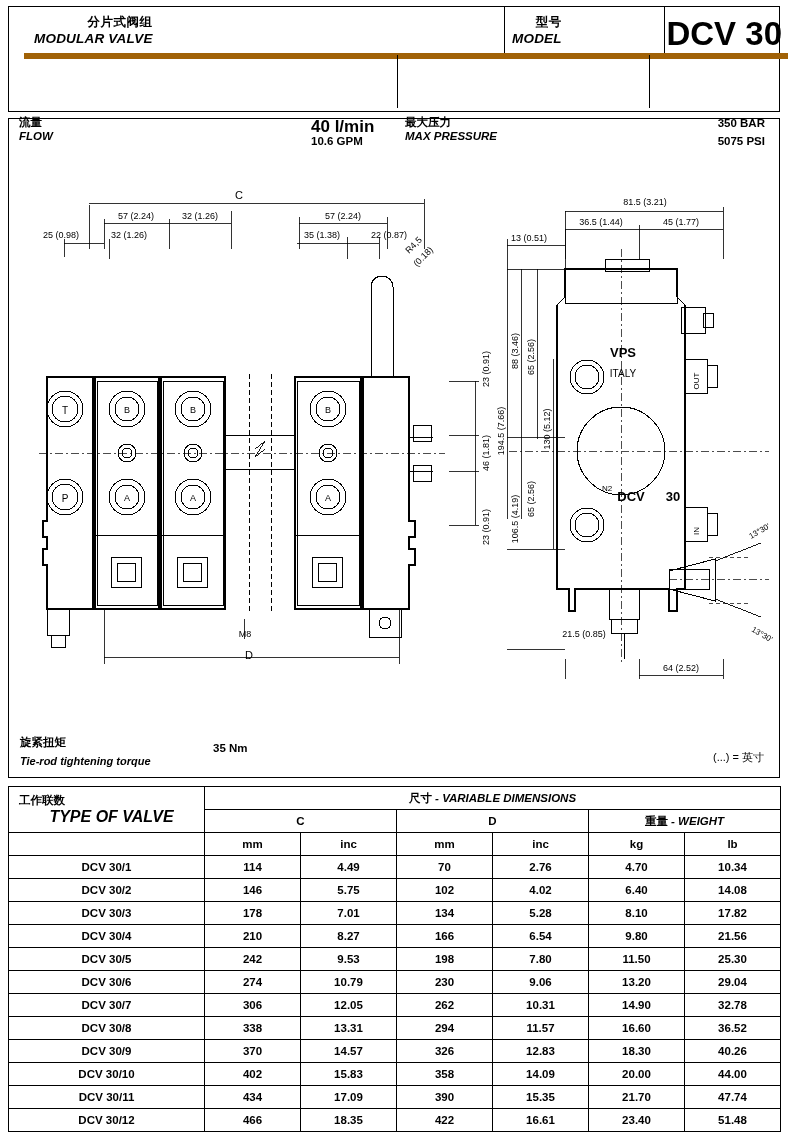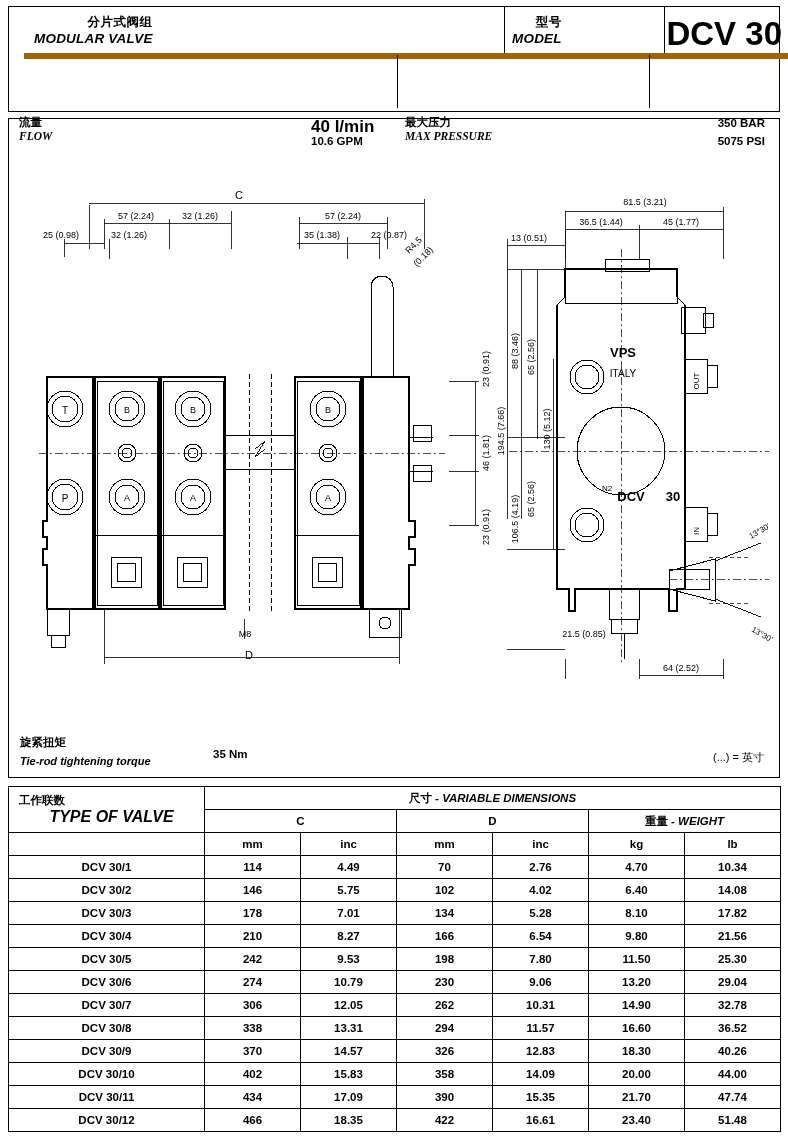--- a/index.html
+++ b/index.html
@@ -17,21 +17,21 @@
     position:absolute;left:8px;top:6px;width:772px;height:106px;
     border:1px solid #000;box-sizing:border-box;
   }
   .hdr-row1{position:absolute;left:15px;top:0;width:100%;height:52px;border-bottom:6px solid #a16207;box-sizing:border-box;text-align:right;}
   .hdr-row2{position:absolute;left:0;top:48px;width:100%;height:53px;box-sizing:border-box;}
   .vline{position:absolute;top:0;bottom:0;width:1px;background:#000;}
 
   .cn{font-size:12.5px;font-weight:bold;letter-spacing:.5px;}
   .en{font-size:13.5px;font-weight:bold;font-style:italic;letter-spacing:.2px;}
   .cn-s{font-size:11.5px;font-weight:bold;}
-  .en-s{font-size:11.5px;font-weight:bold;font-style:italic;font-family:Liberation Serif, serif;}
+  .en-s{font-size:11.5px;font-weight:bold;font-style:italic;}
 
   .h-modular{position:absolute;left:10px;top:7px;}
   .h-model{position:absolute;left:488px;top:7px;}
   .h-dcv{position:absolute;right:12px;top:8px;font-size:33px;font-weight:bold;letter-spacing:0px;}
   .h-flow{position:absolute;left:10px;top:60px;}
   .h-maxp{position:absolute;left:396px;top:60px;}
   .h-40{position:absolute;left:302px;top:62px;font-size:17px;font-weight:bold;}
   .h-106{position:absolute;left:302px;top:80px;font-size:11.5px;font-weight:bold;}
   .h-350{position:absolute;right:14px;top:62px;font-size:11.5px;font-weight:bold;}
   .h-5075{position:absolute;right:14px;top:80px;font-size:11.5px;font-weight:bold;text-align:left;}
@@ -39,21 +39,21 @@
   
   .drawbox{
     position:absolute;left:8px;top:118px;width:772px;height:660px;
     border:1px solid #000;box-sizing:border-box;overflow:hidden;
   }
   .drawbox svg{display:block;}
 
   
   .torque-cn{position:absolute;left:20px;top:735px;font-size:11.5px;font-weight:bold;}
   .torque-en{position:absolute;left:20px;top:755px;font-size:11px;font-weight:bold;font-style:italic;}
-  .torque-val{position:absolute;left:213px;top:742px;font-size:11.5px;font-weight:bold;margin-top:6px;}
+  .torque-val{position:absolute;left:213px;top:742px;font-size:11.5px;font-weight:bold;}
   .inchnote{position:absolute;right:24px;top:750px;font-size:11px;}
 
   
   table.vt{
     position:absolute;left:8px;top:786px;width:772px;
     border-collapse:collapse;table-layout:fixed;
   }
   table.vt td,table.vt th{
     border:1px solid #000;
     text-align:center;

